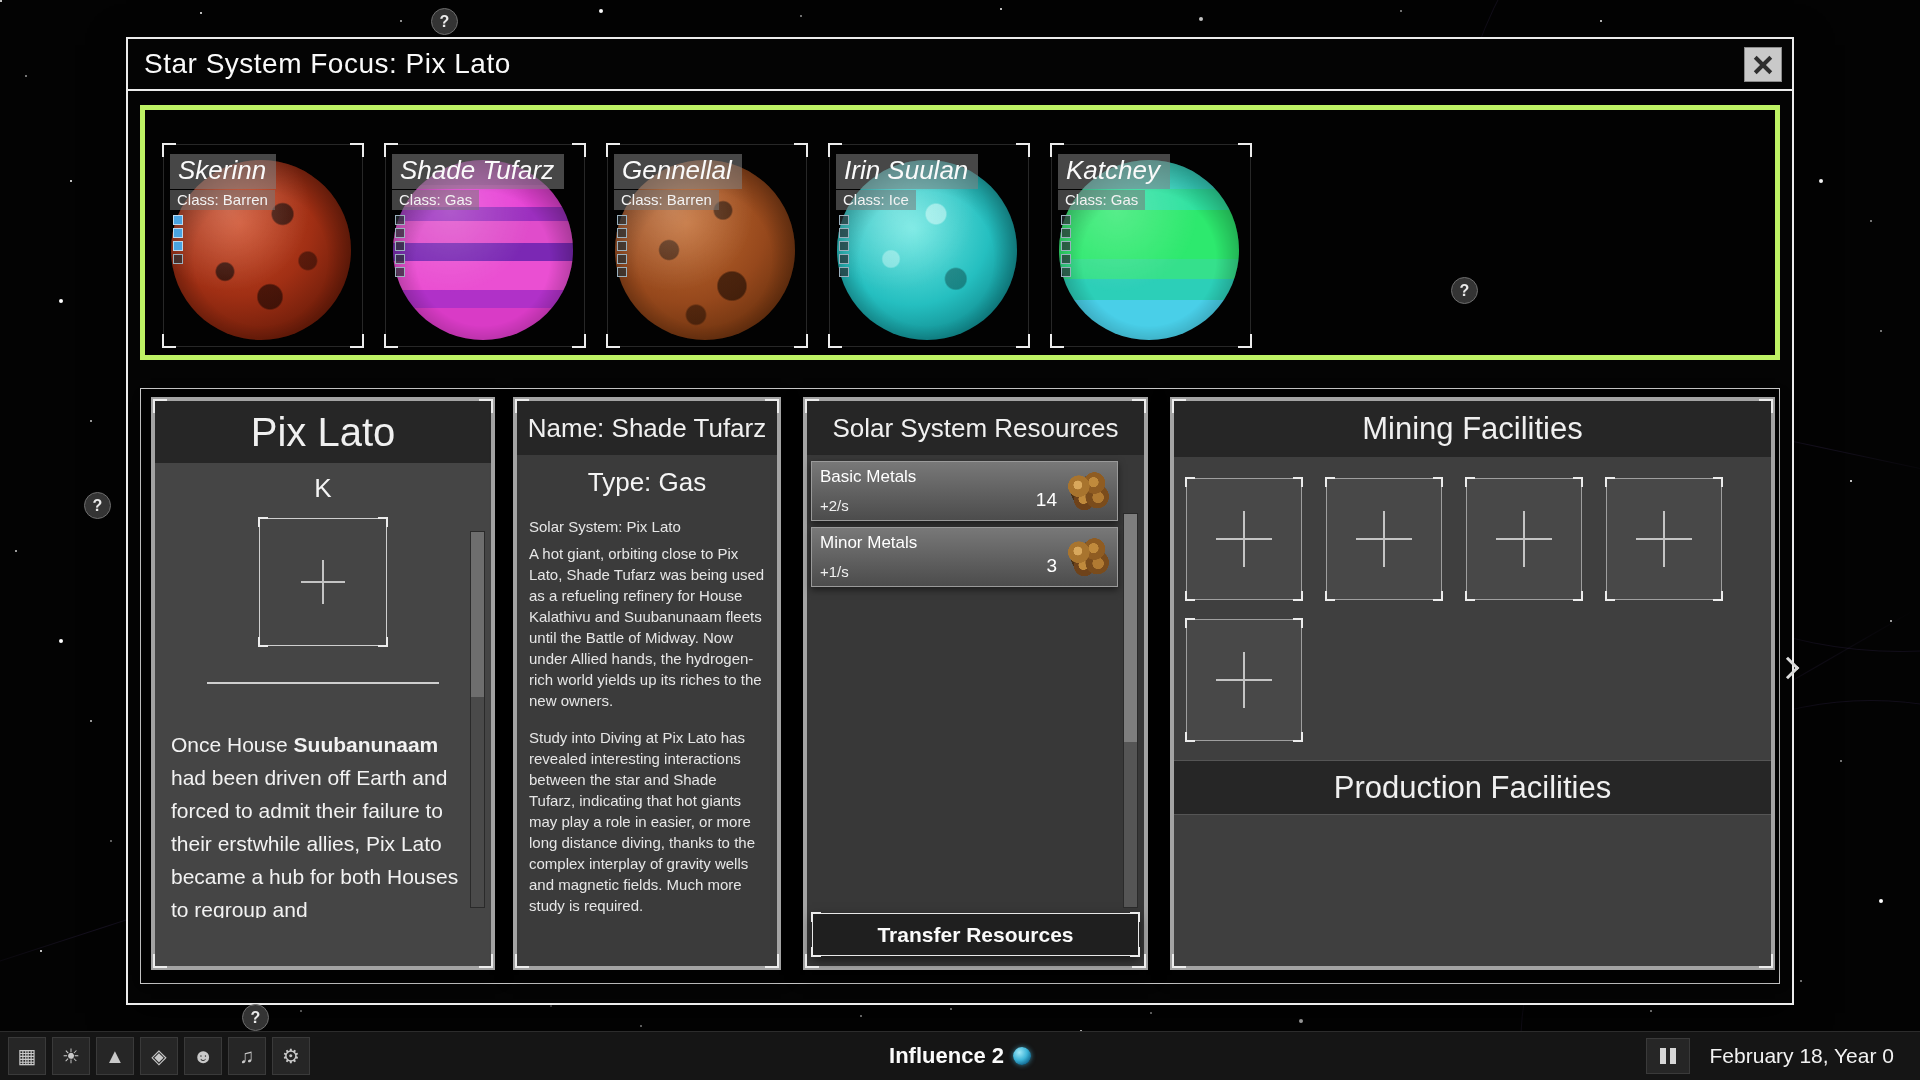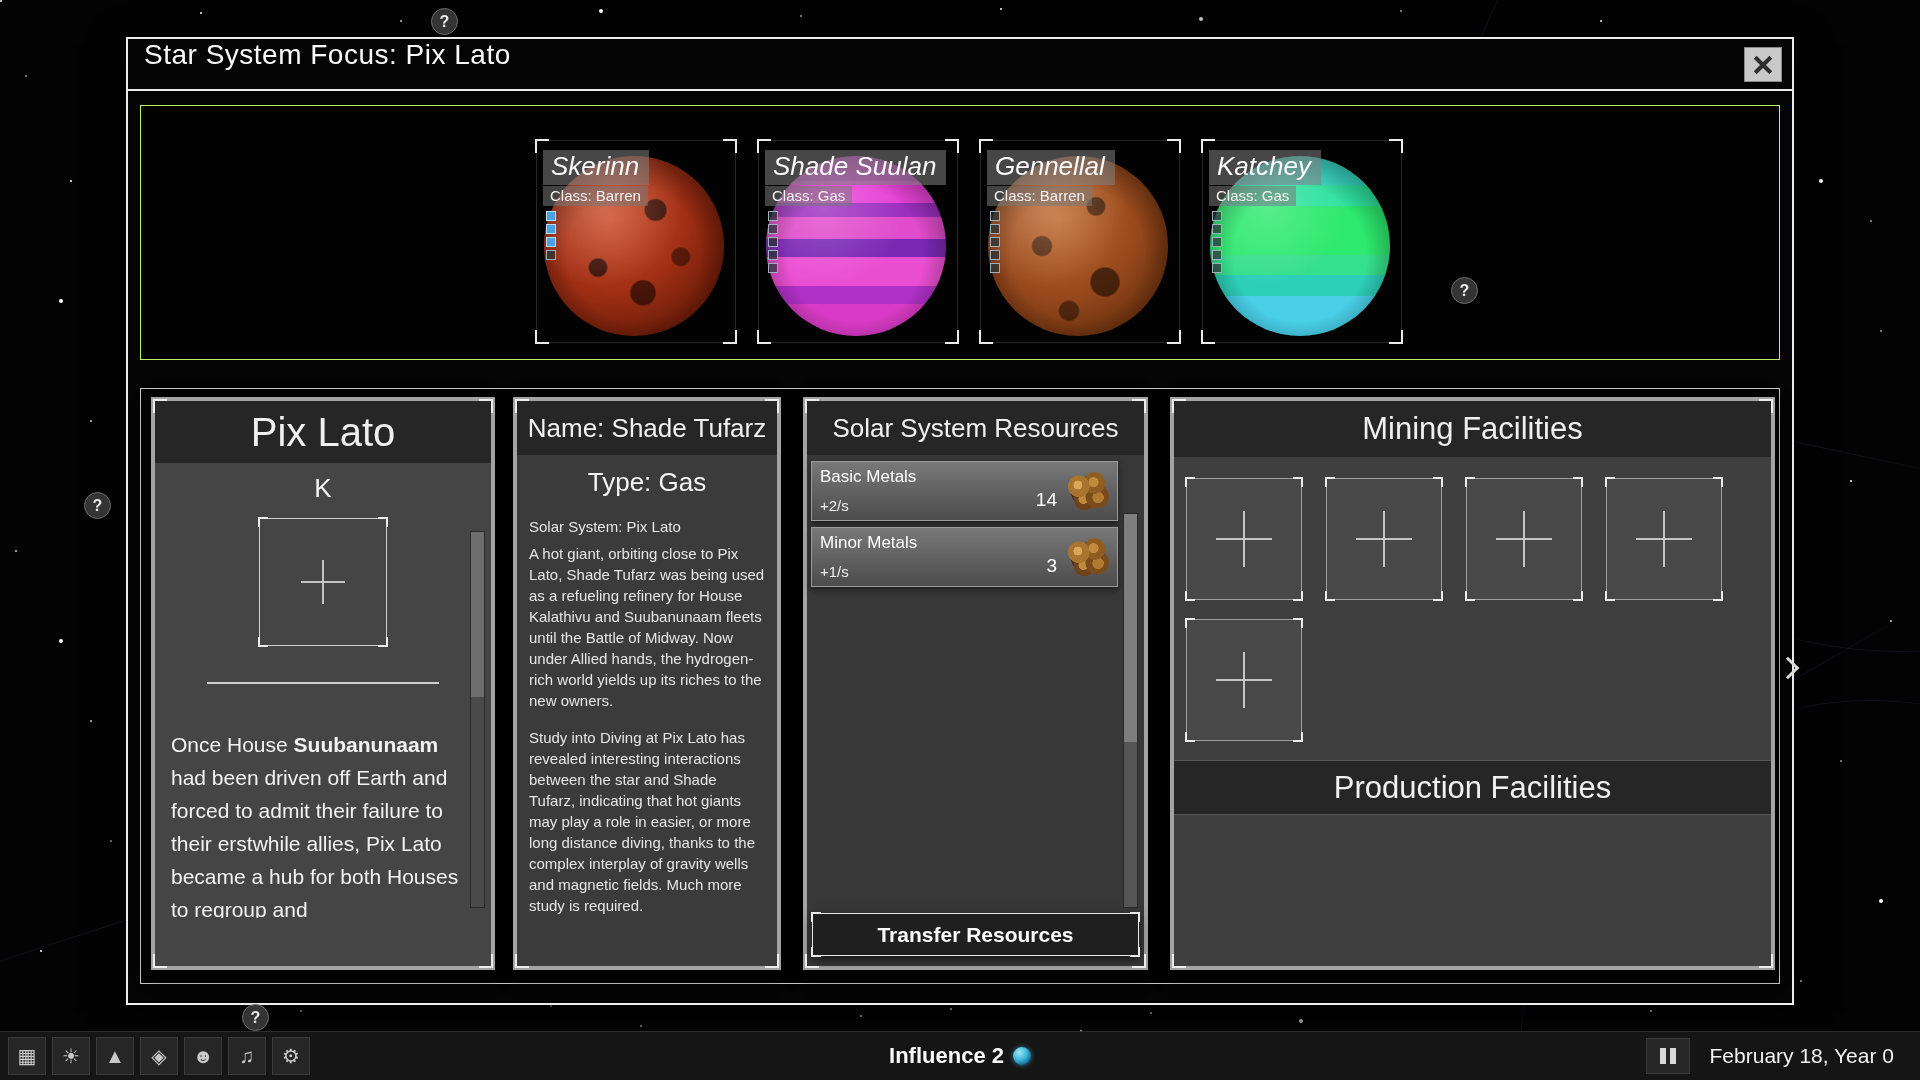--- a/index.html
+++ b/index.html
@@ -29,32 +29,32 @@
   .bk>i{position:absolute;width:12px;height:12px;border:0 solid #ececec;pointer-events:none;}
   .bk>i.ctl{top:-2px;left:-2px;border-top-width:2px;border-left-width:2px;}
   .bk>i.ctr{top:-2px;right:-2px;border-top-width:2px;border-right-width:2px;}
   .bk>i.cbl{bottom:-2px;left:-2px;border-bottom-width:2px;border-left-width:2px;}
   .bk>i.cbr{bottom:-2px;right:-2px;border-bottom-width:2px;border-right-width:2px;}
   .bk-sm>i{width:8px;height:8px;}
 
   
   .dialog{position:absolute;left:126px;top:37px;width:1664px;height:964px;background:#040404;
           border:2px solid #ececec;box-shadow:0 8px 34px rgba(0,0,0,0.85);}
-  .titlebar{height:50px;border-bottom:2px solid #ececec;display:flex;padding:0 16px;}
+  .titlebar{height:50px;border-bottom:2px solid #ececec;display:flex;align-items:center;padding:0 16px;}
   .titlebar .t{font-size:28px;letter-spacing:0.5px;color:#fafafa;}
   .closebtn{position:absolute;top:8px;right:10px;width:36px;height:33px;background:#c9c9c9;border:1px solid #8a8a8a;
             display:flex;align-items:center;justify-content:center;cursor:pointer;}
   .x-icon{position:relative;width:20px;height:20px;}
   .x-icon::before,.x-icon::after{content:"";position:absolute;left:50%;top:50%;width:22px;height:4px;background:#2e2e2e;}
   .x-icon::before{transform:translate(-50%,-50%) rotate(45deg);}
   .x-icon::after{transform:translate(-50%,-50%) rotate(-45deg);}
 
   
-  .planet-strip{position:absolute;left:12px;right:12px;top:66px;height:255px;border:1px solid #bef264;
-                display:flex;gap:22px;padding:34px 0 0 18px;box-sizing:border-box;background:#020202;justify-content:center;}
+  .planet-strip{position:absolute;left:12px;right:12px;top:66px;height:255px;border:5px solid #bef264;
+                display:flex;gap:22px;padding:34px 0 0 18px;box-sizing:border-box;background:#020202;}
   .pcard{position:relative;width:198px;height:201px;border:1px solid rgba(255,255,255,0.15);flex:0 0 auto;cursor:pointer;}
   .planet{position:absolute;left:7px;top:15px;width:180px;height:180px;border-radius:50%;}
   .planet::after{content:"";position:absolute;inset:0;border-radius:50%;
     background:radial-gradient(circle at 32% 28%,rgba(255,255,255,0.20),rgba(255,255,255,0) 46%),
                radial-gradient(circle at 50% 55%,rgba(0,0,0,0) 50%,rgba(0,0,0,0.55) 94%);}
   .p0{background:
     radial-gradient(circle at 62% 30%,rgba(10,2,1,0.65) 0 6%,transparent 7%),
     radial-gradient(circle at 30% 62%,rgba(15,4,2,0.7) 0 5%,transparent 6%),
     radial-gradient(circle at 55% 76%,rgba(15,4,2,0.6) 0 7%,transparent 8%),
     radial-gradient(circle at 76% 56%,rgba(20,6,3,0.5) 0 5%,transparent 6%),
@@ -211,21 +211,21 @@
             <i class="slot"></i>
           </div>
       <i class="ctl"></i>
           <i class="ctr"></i>
           <i class="cbl"></i>
           <i class="cbr"></i>
         </div>
 
       <div class="pcard bk">
         <div class="planet p1"></div>
-        <div class="pname">Shade Suulan</div>
+        <div class="pname">Shade Tufarz</div>
         <div class="pclass">Class: Gas</div>
         <div class="slotcol">
             <i class="slot"></i>
             <i class="slot"></i>
             <i class="slot"></i>
             <i class="slot"></i>
             <i class="slot"></i>
           </div>
       <i class="ctl"></i>
           <i class="ctr"></i>
@@ -243,20 +243,36 @@
             <i class="slot"></i>
             <i class="slot"></i>
             <i class="slot"></i>
           </div>
       <i class="ctl"></i>
           <i class="ctr"></i>
           <i class="cbl"></i>
           <i class="cbr"></i>
         </div>
 
+      <div class="pcard bk">
+        <div class="planet p3"></div>
+        <div class="pname">Irin Suulan</div>
+        <div class="pclass">Class: Ice</div>
+        <div class="slotcol">
+            <i class="slot"></i>
+            <i class="slot"></i>
+            <i class="slot"></i>
+            <i class="slot"></i>
+            <i class="slot"></i>
+          </div>
+      <i class="ctl"></i>
+          <i class="ctr"></i>
+          <i class="cbl"></i>
+          <i class="cbr"></i>
+        </div>
 
       <div class="pcard bk">
         <div class="planet p4"></div>
         <div class="pname">Katchey</div>
         <div class="pclass">Class: Gas</div>
         <div class="slotcol">
             <i class="slot"></i>
             <i class="slot"></i>
             <i class="slot"></i>
             <i class="slot"></i>

